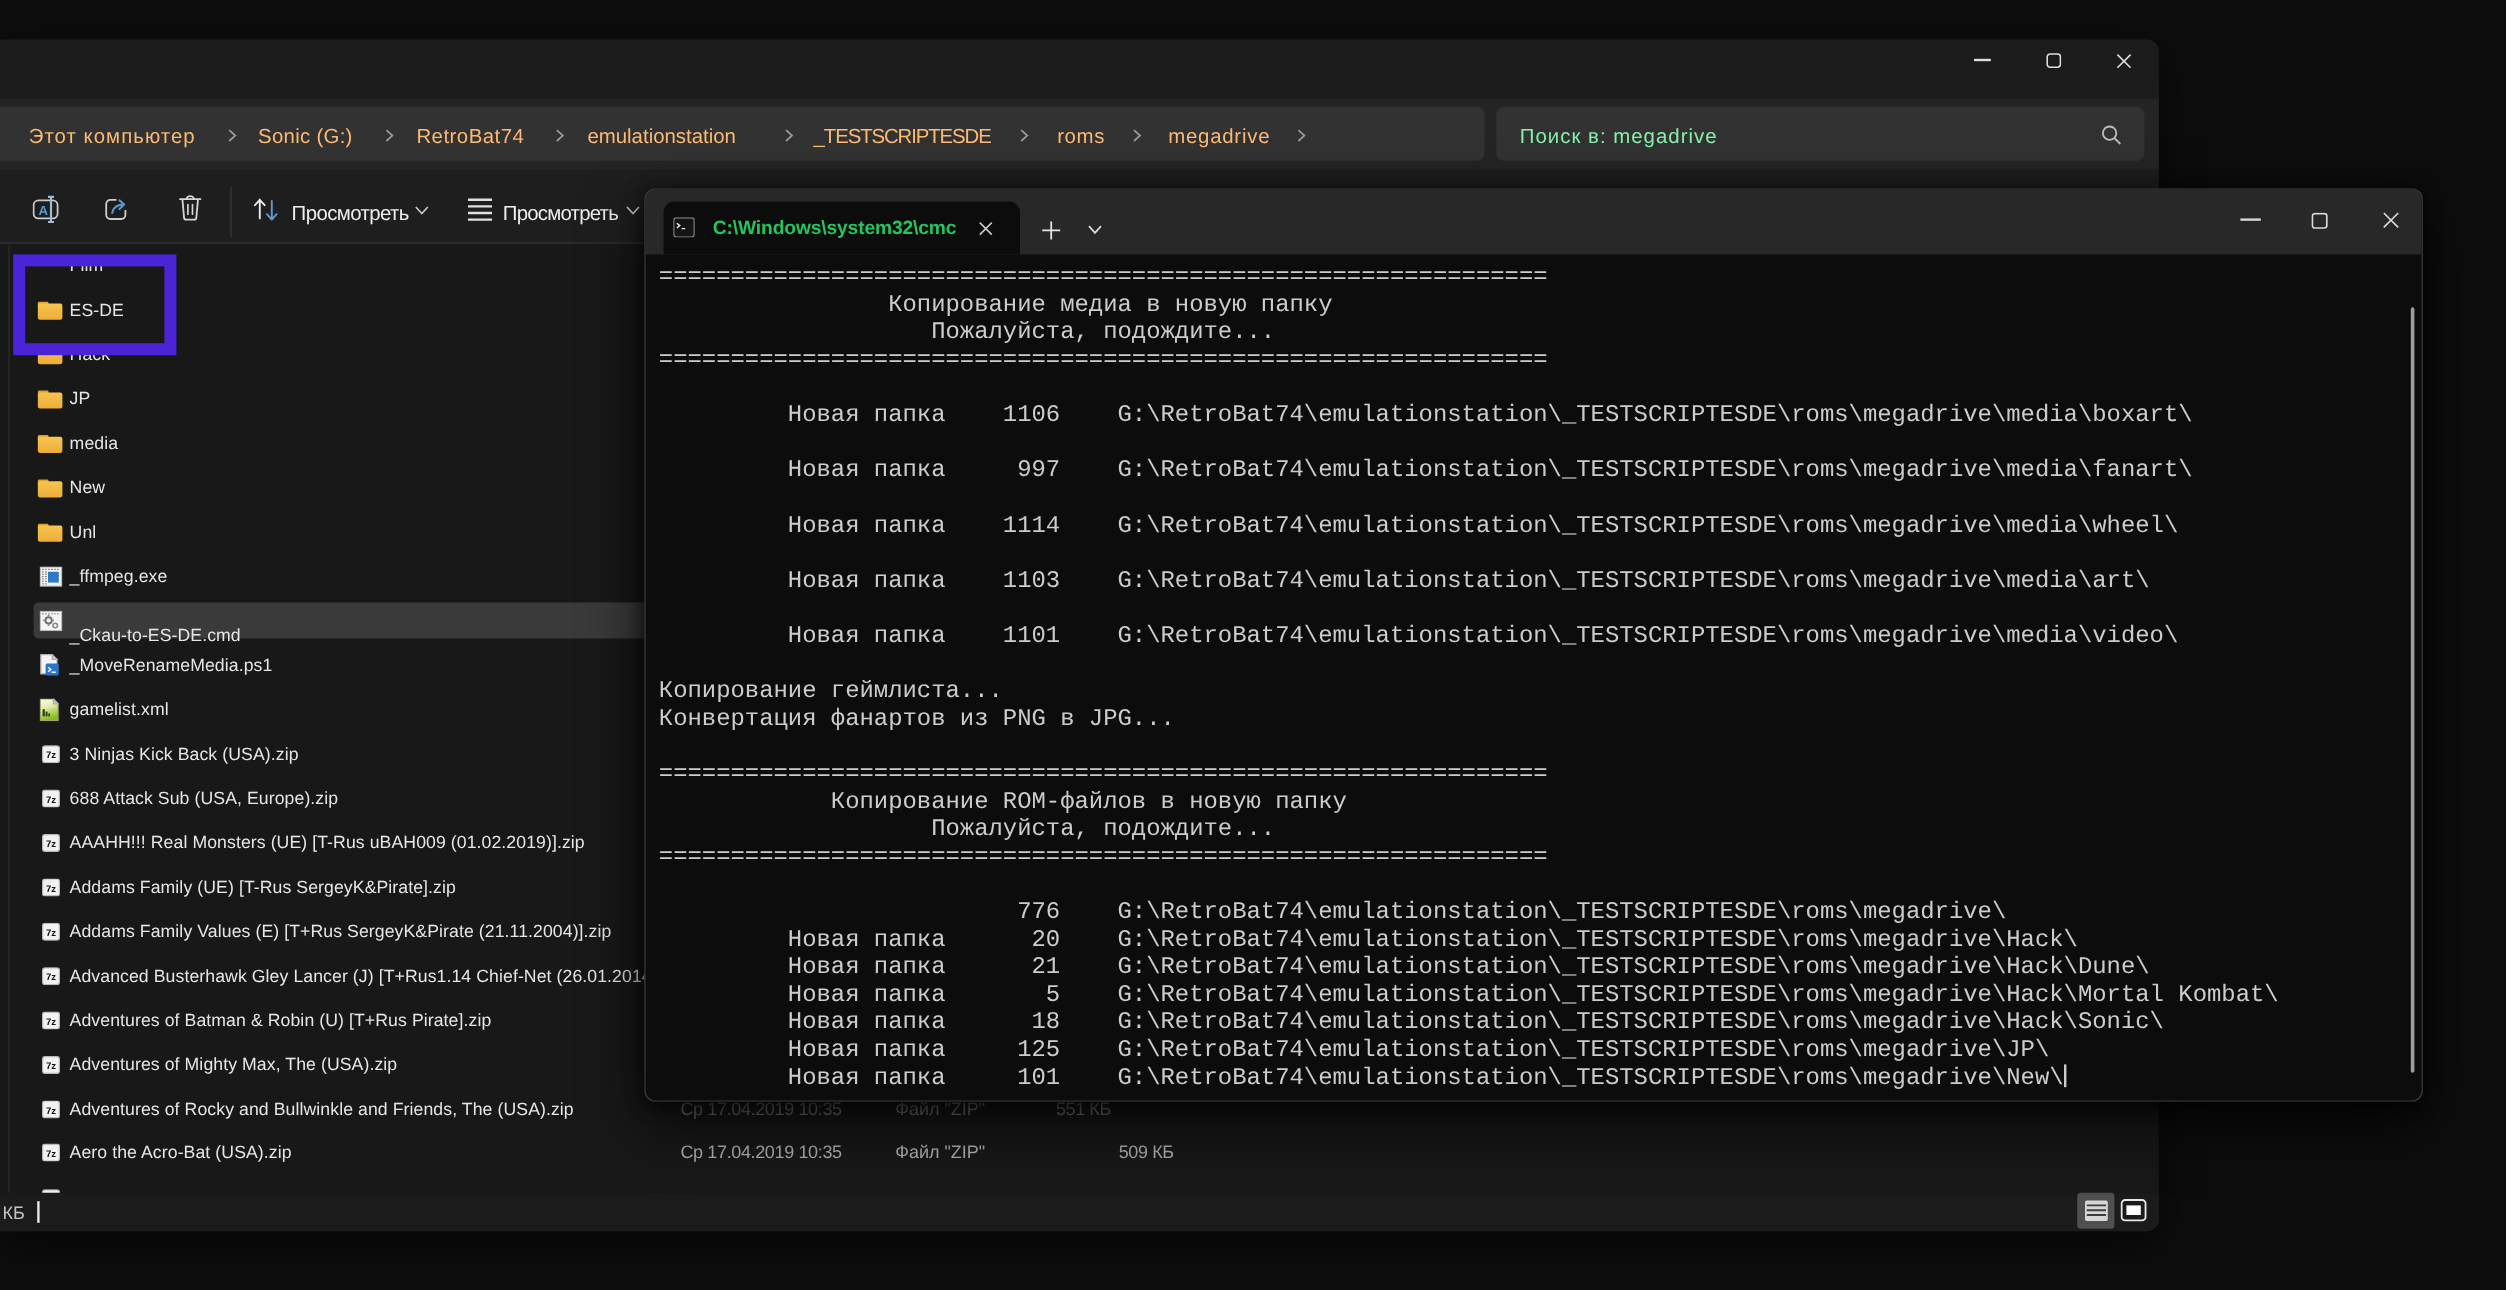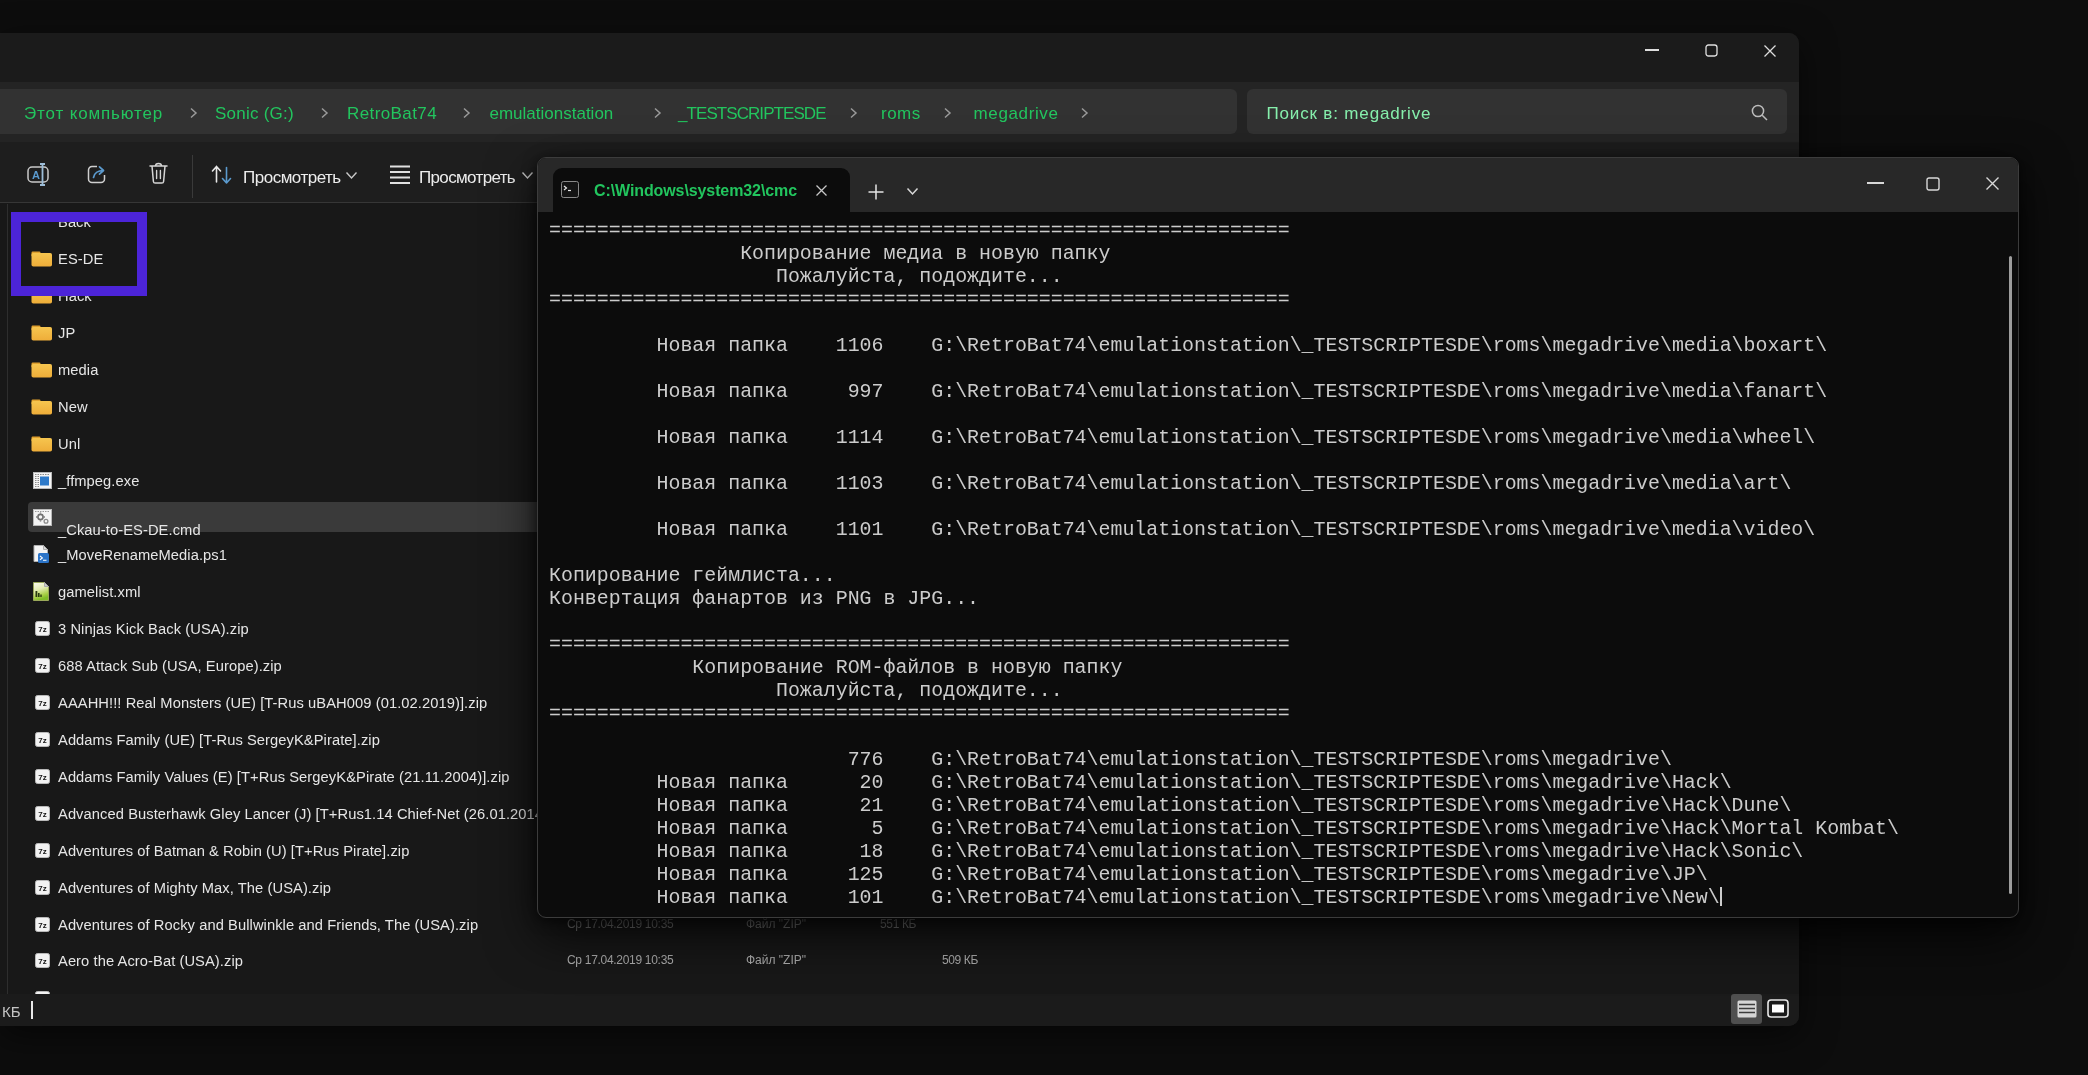--- a/index.html
+++ b/index.html
@@ -1,19 +1,19 @@
 <!DOCTYPE html>
 <html><head><meta charset="utf-8">
 <style>
 *{margin:0;padding:0;box-sizing:border-box}
 html,body{width:2088px;height:1075px;overflow:hidden;background:#0d0d0d;font-family:"Liberation Sans",sans-serif}
 .abs{position:absolute}
 .fname{font-size:14.7px;letter-spacing:0.08px;color:#e6e6e6;white-space:nowrap;line-height:30px;height:30px}
-.col{font-size:12px;white-space:nowrap;line-height:15px;letter-spacing:-0.3px}
-.bct{font-size:17px;color:#22c55e;white-space:nowrap;line-height:17px}
+.col{font-size:15px;white-space:nowrap;line-height:15px;letter-spacing:-0.3px}
+.bct{font-size:17px;color:#fdba74;white-space:nowrap;line-height:17px}
 .tbtxt{font-size:17px;color:#ededed;white-space:nowrap;line-height:17px}
 </style></head>
 <body>
 <svg width="0" height="0">
     <defs>
 <linearGradient id="fg" x1="0" y1="0" x2="0" y2="1">
 <stop offset="0" stop-color="#f6c54f"></stop>
         <stop offset="1" stop-color="#eead39"></stop>
 </linearGradient>
 <linearGradient id="xg" x1="0" y1="0" x2="0.3" y2="1">
@@ -109,21 +109,21 @@
 <svg class="abs" style="left:521px;top:171px" width="13" height="9" viewBox="0 0 13 9">
     <path d="M1.5 1.5 L6.5 7 L11.5 1.5" stroke="#c8c8c8" stroke-width="1.4" fill="none"></path>
   </svg>
 
 
 <div class="abs" style="left:7px;top:204px;width:1px;height:790px;background:#2e2e2e"></div>
 
 
 <div class="abs" style="left:28px;top:502px;width:750px;height:30px;background:#3a3a3a;border-radius:4px"></div>
 
-<div class="abs fname" style="left:58px;top:207px">Back</div>
+<div class="abs fname" style="left:58px;top:207px">Film</div>
 <svg class="abs" style="left:31px;top:250px" width="22" height="18" viewBox="0 0 22 18">
 <rect x="0.5" y="1.5" width="9" height="5" rx="1.2" fill="#dfa02e"></rect>
 <rect x="0.5" y="3" width="20.5" height="13.5" rx="1.8" fill="url(#fg)"></rect>
 </svg><div class="abs fname" style="left:58px;top:244px">ES-DE</div>
 <svg class="abs" style="left:31px;top:287px" width="22" height="18" viewBox="0 0 22 18">
 <rect x="0.5" y="1.5" width="9" height="5" rx="1.2" fill="#dfa02e"></rect>
 <rect x="0.5" y="3" width="20.5" height="13.5" rx="1.8" fill="url(#fg)"></rect>
 </svg><div class="abs fname" style="left:58px;top:281px">Hack</div>
 <svg class="abs" style="left:31px;top:324px" width="22" height="18" viewBox="0 0 22 18">
 <rect x="0.5" y="1.5" width="9" height="5" rx="1.2" fill="#dfa02e"></rect>

